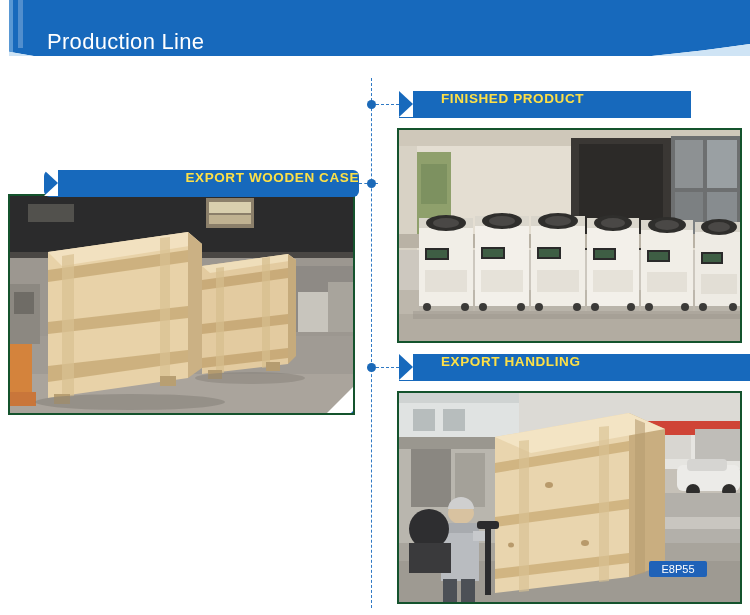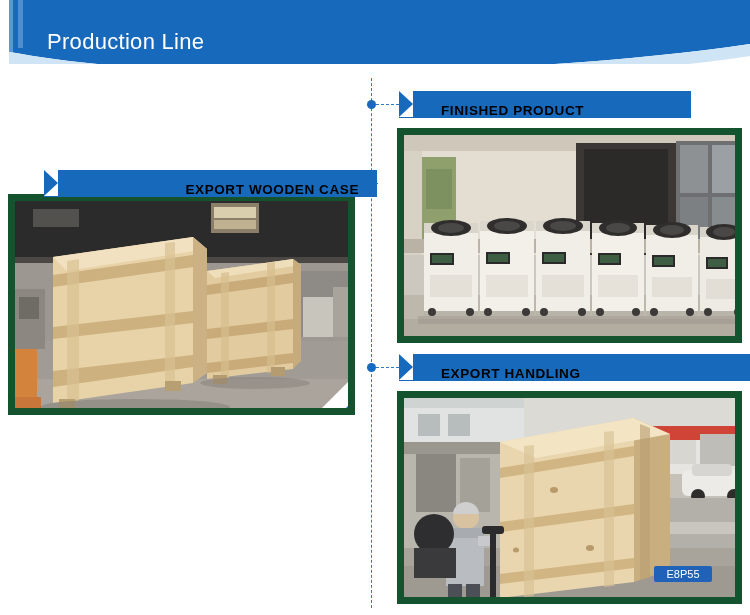--- a/index.html
+++ b/index.html
@@ -13,21 +13,21 @@
     font-family: "Liberation Sans", sans-serif;
     position: relative;
     overflow: hidden;
   }
 
   
   .header {
     position: absolute;
     left: 0; top: 0;
     width: 750px;
-    height: 64px;
+    height: 56px;
     overflow: hidden;
   }
   .header-bg {
     position: absolute;
     left: 0; top: 0;
     width: 750px;
     height: 72px;
   }
   .header-title {
     position: absolute;
@@ -60,48 +60,48 @@
     position: absolute;
     height: 0;
     border-top: 1px dashed #2f79c4;
   }
 
   
   .ribbon {
     position: absolute;
     height: 27px;
     background: #1769bc;
-    color: #000000;
+    color: #fde047;
     font-size: 13.5px;
     font-weight: bold;
     letter-spacing: 0.6px;
     display: flex;
-    align-items: flex-end;
+    align-items: flex-start;
     z-index: 7;
   }
   .ribbon.right-label {
     padding-left: 42px;
   }
   .ribbon.left-label {
     justify-content: flex-end;
-    padding-right: 18px;
+    border-radius: 6px;
   }
   .ribbon .notch-left {
     position: absolute;
     left: 0; top: 0;
     width: 0; height: 0;
     border-top: 13.5px solid #ffffff;
     border-bottom: 13.5px solid #ffffff;
     border-left: 14px solid transparent;
   }
 
   
   .photo {
     position: absolute;
-    border: 7px solid #14532d;
+    border: 2px solid #14532d;
     box-sizing: border-box;
     overflow: hidden;
     background: #cfcfcf;
   }
   .photo .inner {
     position: absolute;
     left: 0; top: 0; right: 0; bottom: 0;
     overflow: hidden;
   }
   .corner-fold {

